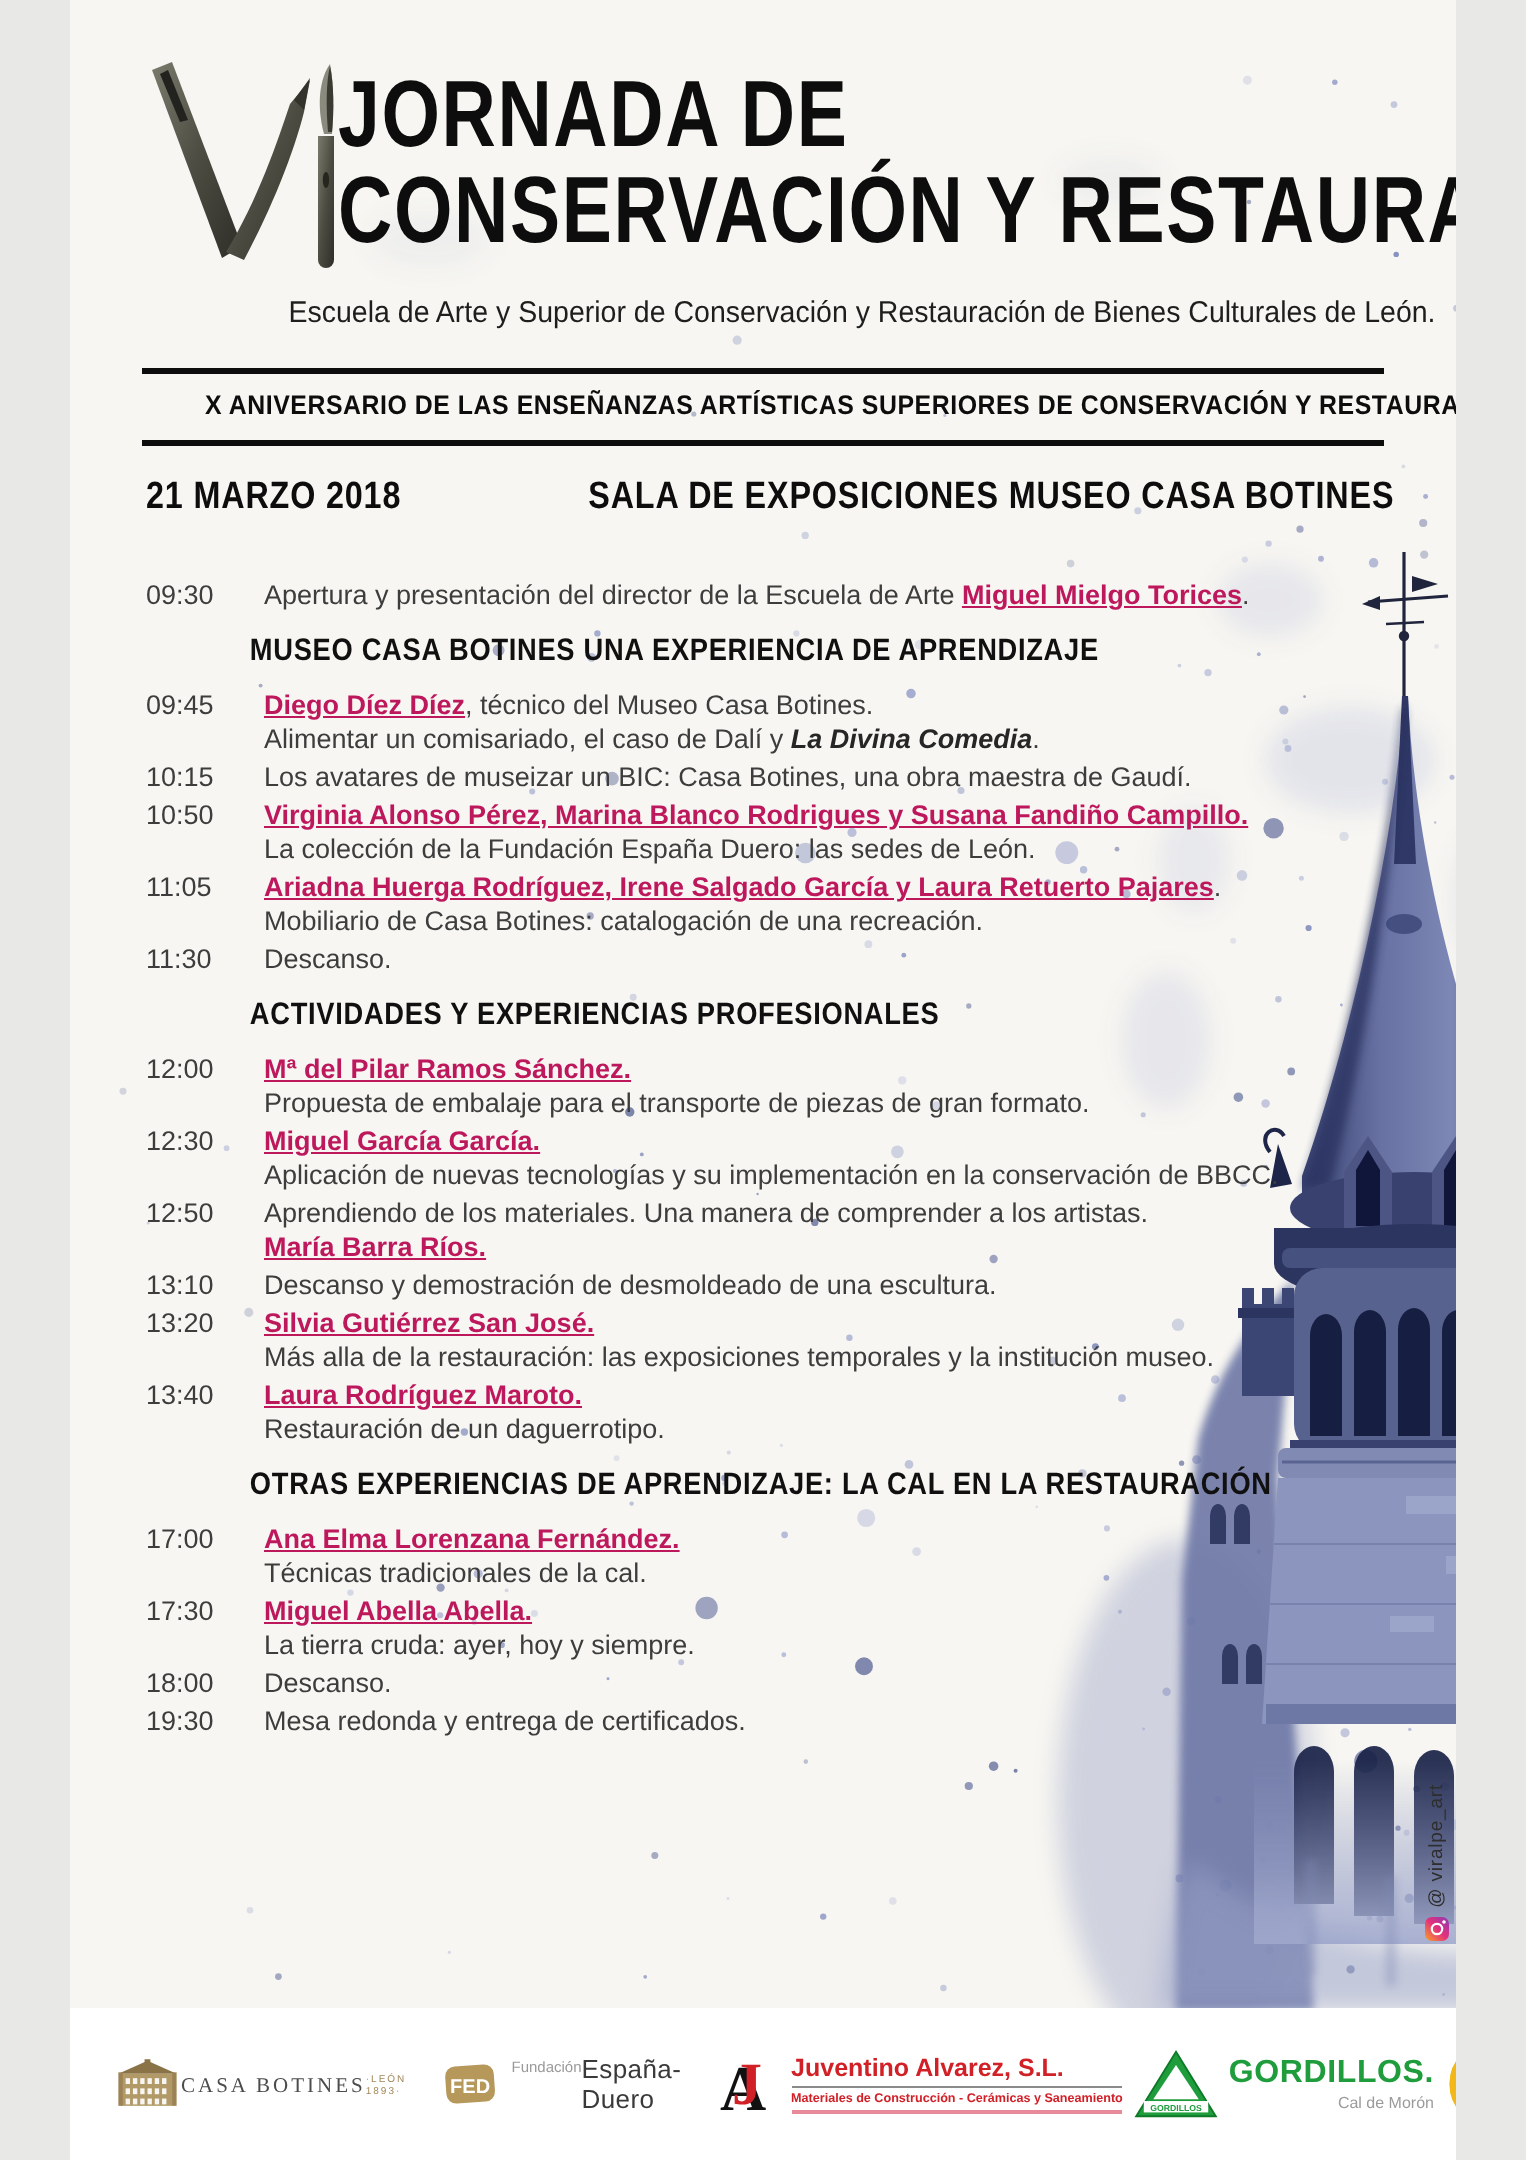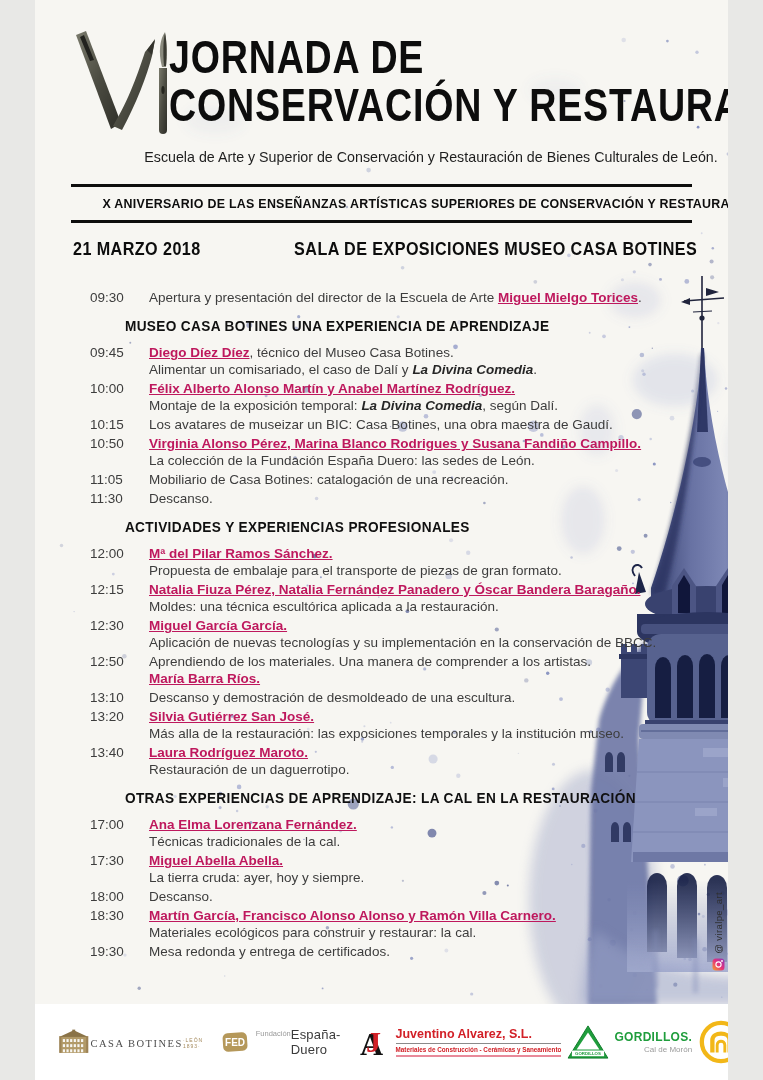--- a/index.html
+++ b/index.html
@@ -22,21 +22,21 @@
     padding:7px 0 8px;text-align:center;}
   .banner-text{display:inline-block;font-size:13.5px;font-weight:700;color:#0d0d0d;
     white-space:nowrap;transform:scaleX(.92);letter-spacing:.3px;}
   .dateline{left:38px;right:40px;top:238px;display:flex;justify-content:flex-start;}
   .date-text,.venue-text{font-size:19px;font-weight:700;color:#0d0d0d;white-space:nowrap;letter-spacing:.5px;}
   .date-text{transform:scaleX(.85);transform-origin:left center;}
   .venue-text{transform:scaleX(.85);transform-origin:right center;}
 
   
   .schedule{left:38px;top:289px;width:650px;}
-  .row{display:flex;margin-bottom:2px;margin-left:17px;}
+  .row{display:flex;margin-bottom:2px;}
   .time{flex:none;width:59px;font-size:13.5px;line-height:17px;color:#3d3d3d;}
   .content{flex:1;font-size:13.5px;line-height:17px;color:#3d3d3d;}
   .content .b{font-weight:700;color:#be185d;text-decoration:underline;}
   .content .bi{font-weight:700;font-style:italic;color:#262626;}
   .section{margin:11px 0 9px;padding-left:59px;font-size:15.5px;font-weight:700;color:#101010;
     white-space:nowrap;transform:scaleX(.88);transform-origin:left center;letter-spacing:.4px;}
 
   
   .social{right:3px;top:892px;display:flex;flex-direction:column;align-items:center;gap:4px;}
   .handle{writing-mode:vertical-rl;transform:rotate(180deg);font-size:9.5px;color:#2e2e2e;letter-spacing:.4px;}
@@ -50,21 +50,21 @@
   .cb-tag{font-size:5px;letter-spacing:1px;color:#a3885a;margin-top:1px;}
   .fed-small{font-size:7.5px;color:#9a9a9a;margin-top:2px;align-self:flex-start;margin-left:6px;}
   .fed-name{font-size:13px;color:#3a3a3a;letter-spacing:.2px;}
   .juv{gap:7px;}
   .juv-col{display:flex;flex-direction:column;}
   .juv-name{font-size:12.5px;font-weight:700;color:#d22027;white-space:nowrap;}
   .juv-rule{height:1px;background:#8a8a8a;margin:2px 0 2px;}
   .juv-tag{font-size:6.3px;font-weight:700;color:#d22027;white-space:nowrap;border-bottom:2px solid #e88a9a;padding-bottom:2px;}
   .gor{gap:5px;}
   .gor-col{display:flex;flex-direction:column;align-items:flex-end;}
-  .gor-name{font-size:12px;font-weight:800;color:#1f9d3c;letter-spacing:.3px;white-space:nowrap;}
+  .gor-name{font-size:16px;font-weight:800;color:#1f9d3c;letter-spacing:.3px;white-space:nowrap;}
   .gor-tag{font-size:8px;color:#9b9b9b;margin-top:1px;}
   .fue{gap:7px;}
   .fue-col{display:flex;flex-direction:row;}
   .fue-name{font-size:14.5px;font-weight:800;letter-spacing:.3px;white-space:nowrap;}
   .fue-name .p1{color:#f07818;}
   .fue-name .p2{color:#9aa0a6;}
   .fue-tag{font-size:4.8px;line-height:6px;color:#8a8a8a;width:92px;margin-top:2px;text-transform:uppercase;}
   .divider{width:2px;height:46px;background:#1c1c1c;flex:none;}
   .junta{gap:5px;align-items:flex-end;}
   .junta-col{display:flex;flex-direction:column;margin-bottom:3px;}
@@ -479,67 +479,54 @@
       </div>
       <div class="section">MUSEO CASA BOTINES UNA EXPERIENCIA DE APRENDIZAJE</div>
       <div class="row">
         <div class="time">09:45</div>
         <div class="content">
           <div class="line"><span class="b">Diego Díez Díez</span><span>, técnico del Museo Casa Botines.</span></div>
           <div class="line"><span>Alimentar un comisariado, el caso de Dalí y </span><span class="bi">La Divina Comedia</span><span>.</span></div>
         </div>
       </div>
       <div class="row">
-        <div class="time">10:00</div>
-        <div class="content">
-          <div class="line"><span class="b">Félix Alberto Alonso Martín y Anabel Martínez Rodríguez.</span></div>
-          <div class="line"><span>Montaje de la exposición temporal: </span><span class="bi">La Divina Comedia</span><span>, según Dalí.</span></div>
-        </div>
-      </div>
-      <div class="row">
         <div class="time">10:15</div>
         <div class="content">
           <div class="line"><span>Los avatares de museizar un BIC: Casa Botines, una obra maestra de Gaudí.</span></div>
         </div>
       </div>
       <div class="row">
         <div class="time">10:50</div>
         <div class="content">
           <div class="line"><span class="b">Virginia Alonso Pérez, Marina Blanco Rodrigues y Susana Fandiño Campillo.</span></div>
           <div class="line"><span>La colección de la Fundación España Duero: las sedes de León.</span></div>
         </div>
       </div>
       <div class="row">
         <div class="time">11:05</div>
         <div class="content">
+          <div class="line"><span class="b">Ariadna Huerga Rodríguez, Irene Salgado García y Laura Retuerto Pajares</span><span>.</span></div>
           <div class="line"><span>Mobiliario de Casa Botines: catalogación de una recreación.</span></div>
         </div>
       </div>
       <div class="row">
         <div class="time">11:30</div>
         <div class="content">
           <div class="line"><span>Descanso.</span></div>
         </div>
       </div>
       <div class="section">ACTIVIDADES Y EXPERIENCIAS PROFESIONALES</div>
       <div class="row">
         <div class="time">12:00</div>
         <div class="content">
           <div class="line"><span class="b">Mª del Pilar Ramos Sánchez.</span></div>
           <div class="line"><span>Propuesta de embalaje para el transporte de piezas de gran formato.</span></div>
         </div>
       </div>
       <div class="row">
-        <div class="time">12:15</div>
-        <div class="content">
-          <div class="line"><span class="b">Natalia Fiuza Pérez, Natalia Fernández Panadero y Óscar Bandera Baragaño.</span></div>
-          <div class="line"><span>Moldes: una técnica escultórica aplicada a la restauración.</span></div>
-        </div>
-      </div>
-      <div class="row">
         <div class="time">12:30</div>
         <div class="content">
           <div class="line"><span class="b">Miguel García García.</span></div>
           <div class="line"><span>Aplicación de nuevas tecnologías y su implementación en la conservación de BBCC.</span></div>
         </div>
       </div>
       <div class="row">
         <div class="time">12:50</div>
         <div class="content">
           <div class="line"><span>Aprendiendo de los materiales. Una manera de comprender a los artistas.</span></div>
@@ -578,27 +565,20 @@
         <div class="time">17:30</div>
         <div class="content">
           <div class="line"><span class="b">Miguel Abella Abella.</span></div>
           <div class="line"><span>La tierra cruda: ayer, hoy y siempre.</span></div>
         </div>
       </div>
       <div class="row">
         <div class="time">18:00</div>
         <div class="content">
           <div class="line"><span>Descanso.</span></div>
-        </div>
-      </div>
-      <div class="row">
-        <div class="time">18:30</div>
-        <div class="content">
-          <div class="line"><span class="b">Martín García, Francisco Alonso Alonso y Ramón Villa Carnero.</span></div>
-          <div class="line"><span>Materiales ecológicos para construir y restaurar: la cal.</span></div>
         </div>
       </div>
       <div class="row">
         <div class="time">19:30</div>
         <div class="content">
           <div class="line"><span>Mesa redonda y entrega de certificados.</span></div>
         </div>
       </div>
     </div>
 

